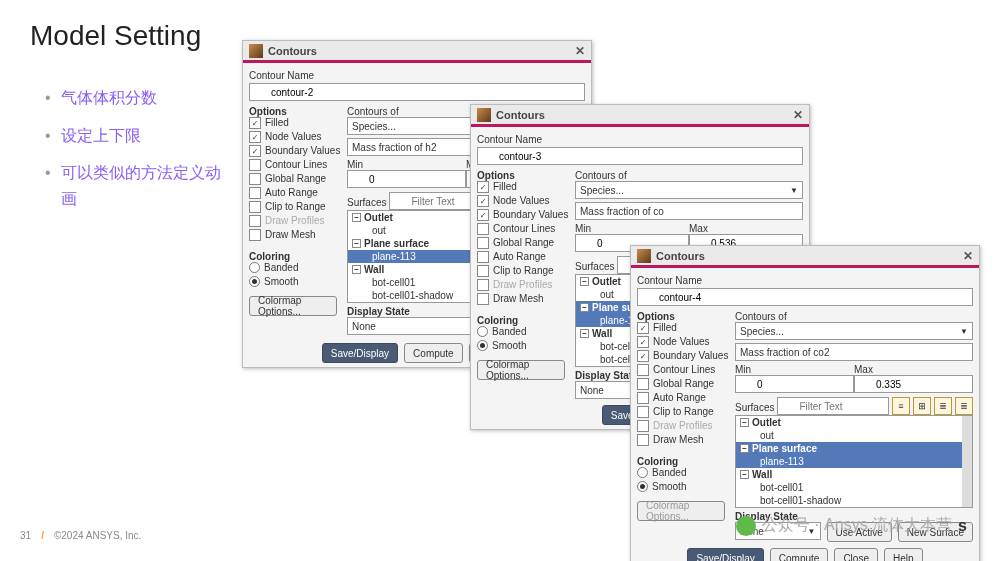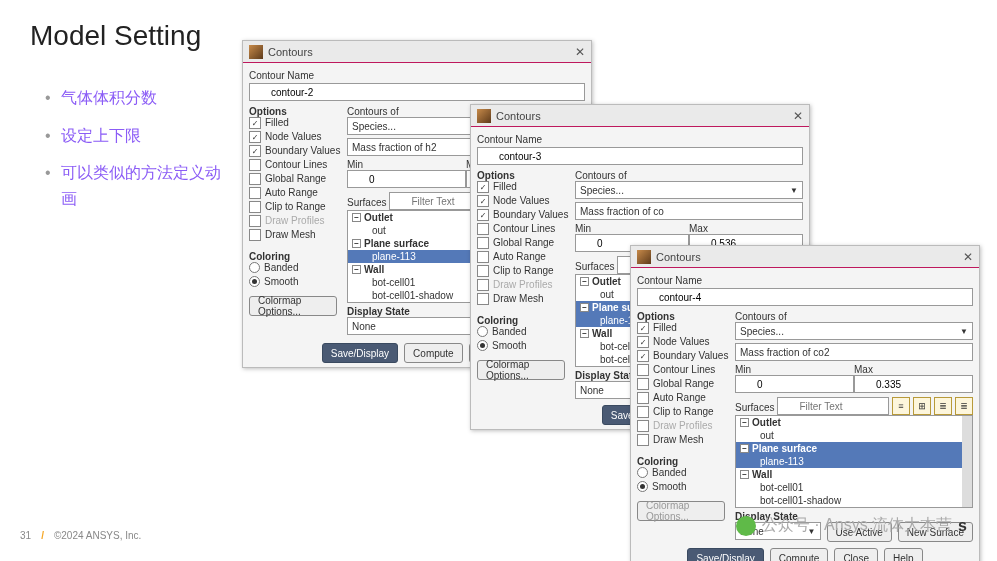--- a/index.html
+++ b/index.html
@@ -7,21 +7,21 @@
   .slide-title { position: absolute; left: 30px; top: 20px; font-size: 28px; font-weight: 400; color: #222; }
   .bullets { position: absolute; left: 45px; top: 85px; width: 180px; }
   .bullets li { list-style: none; color: #8b5cf6; font-size: 16px; line-height: 1.6; margin-bottom: 12px; padding-left: 16px; position: relative; }
   .bullets li::before { content: "•"; position: absolute; left: 0; color: #999; }
   .footer { position: absolute; left: 20px; bottom: 20px; font-size: 10px; color: #888; display: flex; gap: 10px; align-items: center; }
   .footer .slash { color: #f5a623; font-weight: bold; }
   .watermark { position: absolute; right: 30px; bottom: 25px; font-size: 16px; color: #aaa; display:flex; align-items:center; gap:6px;}
   .wmicon { width:20px; height:20px; border-radius:50%; background:#5fba48; display:inline-block;}
 
   .dlg { position: absolute; background: #f4f4f4; border: 1px solid #bbb; box-shadow: 1px 1px 4px rgba(0,0,0,0.25); font-size: 10px; color: #333; }
-  .dlg-title { height: 22px; display: flex; align-items: center; padding: 0 6px; border-bottom: 1px solid #be185d; background: #eaeaea; }
+  .dlg-title { height: 22px; display: flex; align-items: center; padding: 0 6px; border-bottom: 3px solid #be185d; background: #eaeaea; font-weight: bold; }
   .dlg-title .ti { width: 14px; height: 14px; background: linear-gradient(135deg,#c78a4a,#5d3a1a); margin-right: 5px; }
   .dlg-title .tt { font-size: 11px; color: #444; }
   .dlg-title .cl { margin-left: auto; font-size: 12px; color: #555; cursor: pointer; }
   .dlg-body { padding: 4px 6px; display: flex; flex-direction: column; gap: 2px; }
   .sec-label { font-size: 10px; color: #333; margin-top: 3px; }
   .bsec-label { font-weight: bold; font-size: 10px; color: #333; margin-top: 3px; }
   .txt { width: 100%; height: 18px; font-size: 10px; padding: 1px 21px; border: 1px solid #999; background: #fff; }
   .dd { width: 100%; height: 18px; font-size: 10px; padding: 1px 4px; border: 1px solid #999; background: #fff; display: flex; align-items: center; justify-content: space-between; }
   .dd .car { font-size: 8px; color: #333; }
   .row { display: flex; gap: 6px; }

